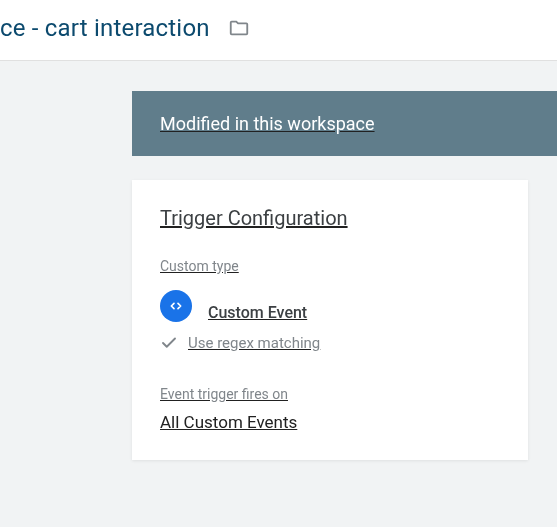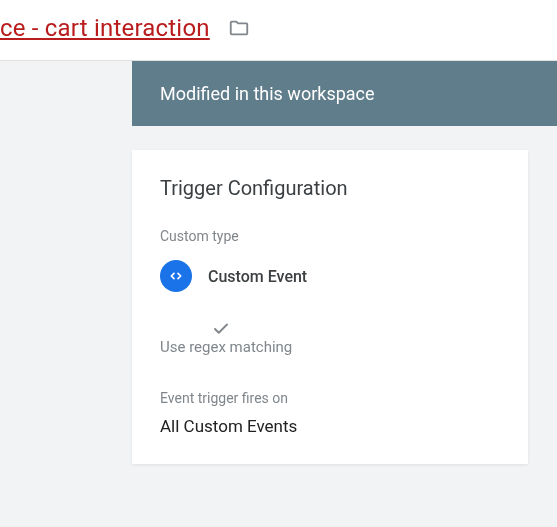--- a/index.html
+++ b/index.html
@@ -18,34 +18,35 @@
     .header {
       display: flex;
       align-items: center;
       padding: 14px 0 18px 0;
       border-bottom: 1px solid #e0e0e0;
       background: #fff;
     }
     .header-title {
       font-size: 24px;
       font-weight: 400;
-      color: #b91c1c;
+      color: #0c4a6e;
       letter-spacing: 0.2px;
-      text-decoration: underline;
     }
     .folder-icon {
       margin-left: 18px;
       display: inline-flex;
       align-items: center;
       color: #80868b;
     }
     .content-area {
       background: #f1f3f4;
       height: calc(100% - 60px);
+      padding-top: 30px;
       padding-left: 132px;
+      text-decoration: underline;
     }
     .banner {
       background: #607d8b;
       color: #fff;
       padding: 22px 28px;
       font-size: 18px;
       font-weight: 400;
       width: 425px;
     }
     .card {
@@ -62,22 +63,22 @@
       margin-bottom: 28px;
     }
     .field-label {
       font-size: 14px;
       color: #80868b;
       font-weight: 400;
       margin-bottom: 16px;
     }
     .trigger-type-row {
       display: flex;
-      align-items: center;
-      margin-bottom: 28px;
+      align-items: flex-end;
+      margin-bottom: 12px;
     }
     .code-icon-circle {
       width: 32px;
       height: 32px;
       border-radius: 50%;
       background: #1a73e8;
       display: flex;
       align-items: center;
       justify-content: center;
       margin-right: 16px;
@@ -95,21 +96,20 @@
     }
     .event-name-value {
       font-size: 16px;
       color: #212121;
       font-weight: 400;
     }
     .regex-option {
       display: flex;
       align-items: center;
       color: #80868b;
-      flex-direction: column;
     }
     .check-icon {
       display: inline-flex;
       margin-right: 10px;
       color: #80868b;
     }
     .regex-label {
       font-size: 15px;
       color: #80868b;
     }

